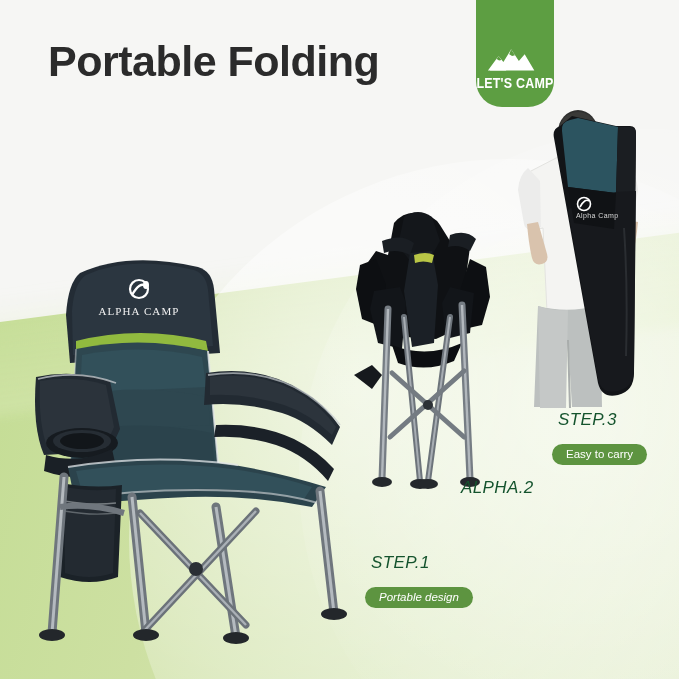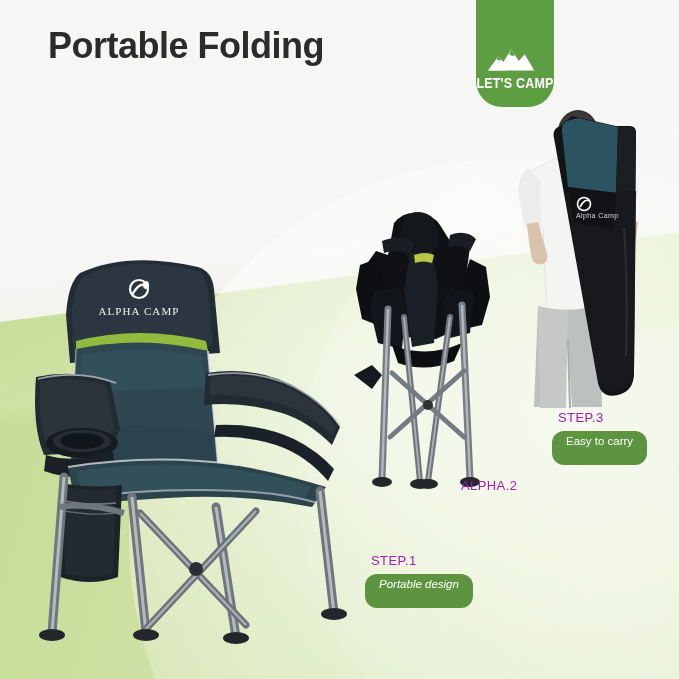--- a/index.html
+++ b/index.html
@@ -18,38 +18,38 @@
   .bg-green-soft{position:absolute;left:-40px;top:300px;width:900px;height:120px;
     background:linear-gradient(180deg,rgba(240,245,230,0) 0%,rgba(214,231,176,0.55) 100%);
     transform:rotate(-7.5deg);transform-origin:0 0;filter:blur(6px);}
   .bg-swoosh{position:absolute;right:-210px;bottom:-240px;width:760px;height:760px;
     border-radius:50%;
     background:radial-gradient(circle at 30% 30%, rgba(255,255,255,0.66) 0%, rgba(255,255,255,0.30) 42%, rgba(255,255,255,0) 68%);}
   .bg-swoosh2{position:absolute;right:-320px;bottom:-150px;width:700px;height:700px;border-radius:50%;
     background:radial-gradient(circle at 40% 40%, rgba(255,255,255,0.5) 0%, rgba(255,255,255,0) 62%);}
 
   
-  .headline{position:absolute;left:48px;top:28px;font-size:36px;font-weight:bold;
+  .headline{position:absolute;left:48px;top:40px;font-size:43px;font-weight:bold;
     color:#2b2b2b;letter-spacing:-0.5px;line-height:1;white-space:nowrap;}
   .sub1{position:absolute;left:38px;top:148px;font-size:23px;font-weight:bold;color:#5d8c3f;white-space:nowrap;}
   .sub2{position:absolute;left:38px;top:186px;font-size:27px;font-weight:bold;color:#4f8a33;white-space:nowrap;}
 
   
   .logo-badge{position:absolute;left:476px;top:-14px;width:78px;height:104px;
     background:#5d9e42;border-radius:10px 10px 26px 26px;
     display:flex;flex-direction:column;align-items:center;justify-content:flex-end;padding-bottom:17px;}
   .logo-mtn{width:58px;height:30px;display:block;}
   .logo-text{color:#fff;font-size:12.5px;font-weight:bold;letter-spacing:0.2px;
     font-family:"Liberation Sans", sans-serif;margin-top:2px;transform:scaleY(1.22);}
 
   
   .step{position:absolute;}
-  .step-title{font-size:13px;font-weight:normal;color:#a21caf;letter-spacing:.4px;white-space:nowrap;}
-  .pill{margin-top:6px;display:inline-block;background:#5d9440;color:#fff;border-radius:12px;
-    padding:4px 14px 18px;font-size:11.5px;white-space:nowrap;text-align:center;}
+  .step-title{font-size:17px;font-weight:normal;color:#14532d;letter-spacing:.4px;white-space:nowrap;font-style:italic;}
+  .pill{margin-top:14px;display:inline-block;background:#5d9440;color:#fff;border-radius:12px;
+    padding:4px 14px 5px;font-size:11.5px;white-space:nowrap;text-align:center;}
   #step1{left:371px;top:553px;}
   #step2{left:461px;top:478px;}
   #step3{left:558px;top:410px;}
   #step1 .pill{margin-left:-6px;font-style:italic;}
   #step2 .pill{margin-left:-16px;}
   #step3 .pill{margin-left:-6px;}
 
   
   #chair-main{position:absolute;left:20px;top:245px;width:350px;height:400px;}
   #chair-folded{position:absolute;left:352px;top:205px;width:165px;height:290px;}

